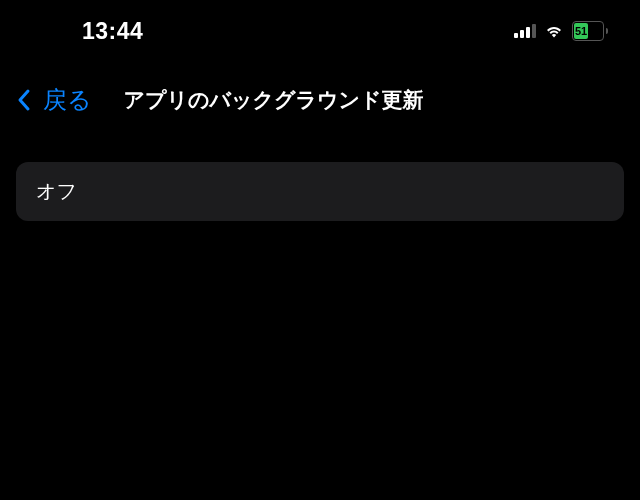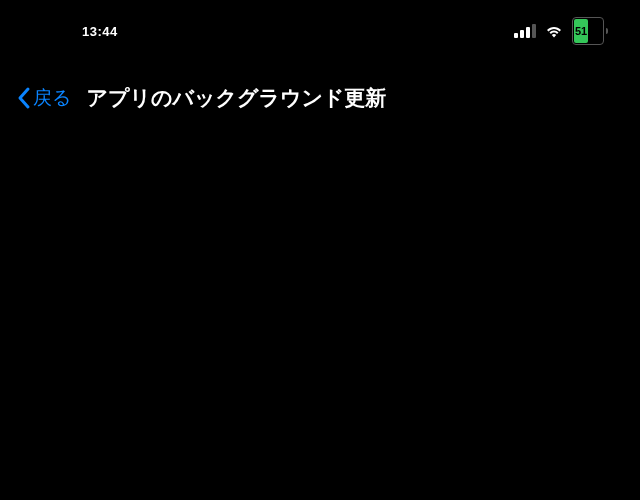--- a/index.html
+++ b/index.html
@@ -16,21 +16,21 @@
       overflow: hidden;
     }
     .status-bar {
       display: flex;
       justify-content: space-between;
       align-items: center;
       padding: 18px 32px 12px 32px;
       height: 56px;
     }
     .status-left {
-      font-size: 13px;
+      font-size: 23px;
       font-weight: 600;
       letter-spacing: 0.5px;
       padding-left: 50px;
     }
     .status-right {
       display: flex;
       align-items: center;
       gap: 8px;
     }
     .cellular-icon {
@@ -50,21 +50,21 @@
     .wifi-status-icon svg {
       display: block;
     }
     .battery-badge {
       display: flex;
       align-items: center;
       gap: 2px;
     }
     .battery-body {
       width: 32px;
-      height: 28px;
+      height: 20px;
       border: 1px solid #555;
       border-radius: 4px;
       position: relative;
       display: flex;
       align-items: center;
       padding: 1px;
     }
     .battery-fill {
       height: 100%;
       background: #34c759;
@@ -91,33 +91,33 @@
     }
     .nav-bar {
       display: flex;
       align-items: center;
       padding: 28px 16px 16px 16px;
       gap: 8px;
     }
     .back-button {
       display: flex;
       align-items: center;
-      gap: 2px;
+      gap: 12px;
       color: #0a84ff;
-      font-size: 19px;
+      font-size: 24px;
       cursor: pointer;
     }
     .back-chevron svg {
       display: block;
     }
     .nav-title {
       font-size: 21px;
       font-weight: 600;
       color: #fff;
-      margin-left: 7px;
+      margin-left: 24px;
     }
     .list-group {
       margin: 30px 16px 0 16px;
       background: #1c1c1e;
       border-radius: 12px;
       overflow: hidden;
     }
     .list-item {
       display: flex;
       align-items: center;
@@ -177,13 +177,16 @@
       <svg width="15" height="24" viewBox="0 0 15 24">
         <path d="M12 3 L4 12 L12 21" stroke="#0a84ff" stroke-width="3" fill="none" stroke-linecap="round" stroke-linejoin="round"></path>
       </svg>
     </span>
     <span>戻る</span>
   </div>
   <div class="nav-title">アプリのバックグラウンド更新</div>
 </div>
 
 <div class="list-group">
+  <div class="list-item">
+    <span>オフ</span>
+  </div>
 </div>
 
 </body></html>

